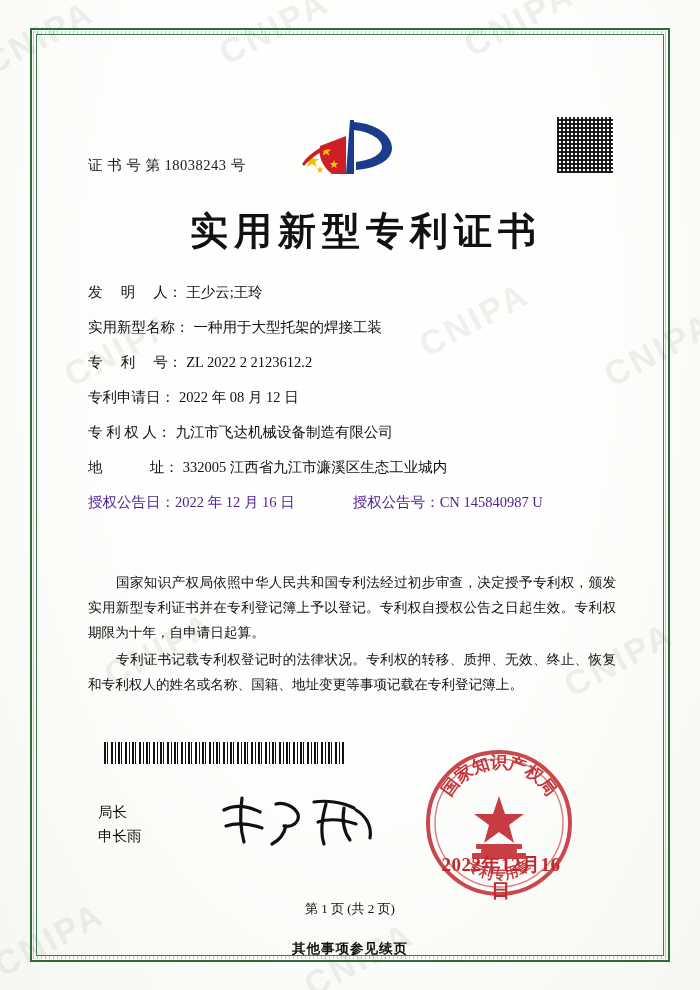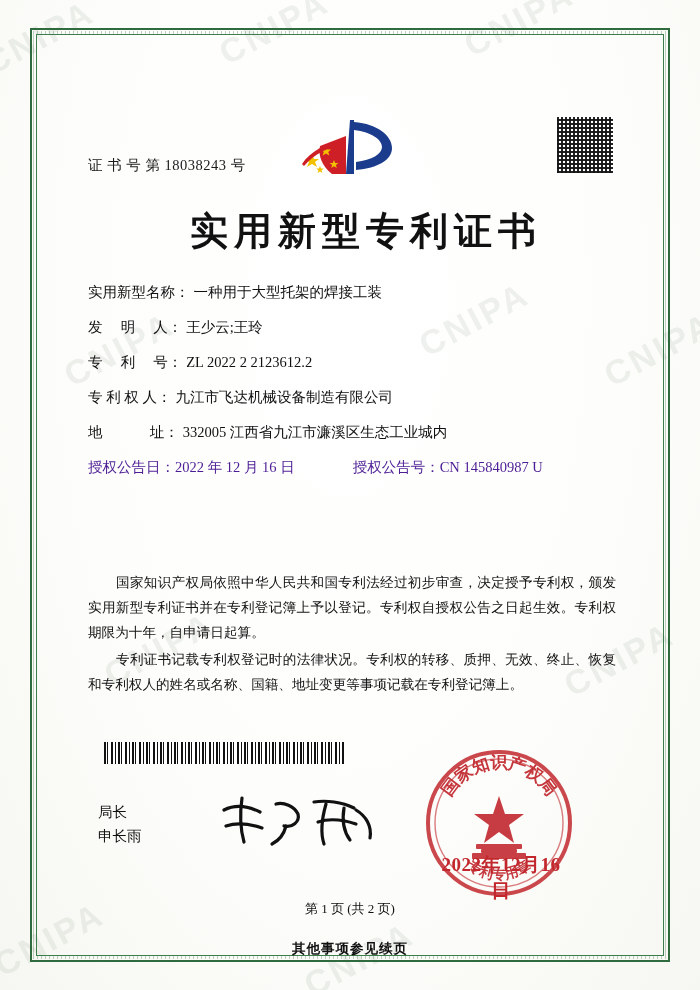--- a/index.html
+++ b/index.html
@@ -291,30 +291,34 @@
       <path d="M12 50 C22 38 38 30 54 28 L54 24 C34 26 18 36 10 48 Z" fill="#cf1f26"></path>
     </svg>
   </div>
 
   <div class="qr"></div>
 
   <div class="title">实用新型专利证书</div>
 
   <div class="fields">
     <div class="field-row">
+      <span class="field-label">发　 明　 人：</span>
+      <span class="field-value">王少云;王玲</span>
+    </div>
+    <div class="field-row">
       <span class="field-label">实用新型名称：</span>
       <span class="field-value">一种用于大型托架的焊接工装</span>
     </div>
     <div class="field-row">
-      <span class="field-label">发　 明　 人：</span>
-      <span class="field-value">王少云;王玲</span>
-    </div>
-    <div class="field-row">
       <span class="field-label">专　 利　 号：</span>
       <span class="field-value">ZL 2022 2 2123612.2</span>
+    </div>
+    <div class="field-row">
+      <span class="field-label">专利申请日：</span>
+      <span class="field-value">2022 年 08 月 12 日</span>
     </div>
     <div class="field-row">
       <span class="field-label">专 利 权 人：</span>
       <span class="field-value">九江市飞达机械设备制造有限公司</span>
     </div>
     <div class="field-row">
       <span class="field-label">地　　　 址：</span>
       <span class="field-value">332005 江西省九江市濂溪区生态工业城内</span>
     </div>
 

